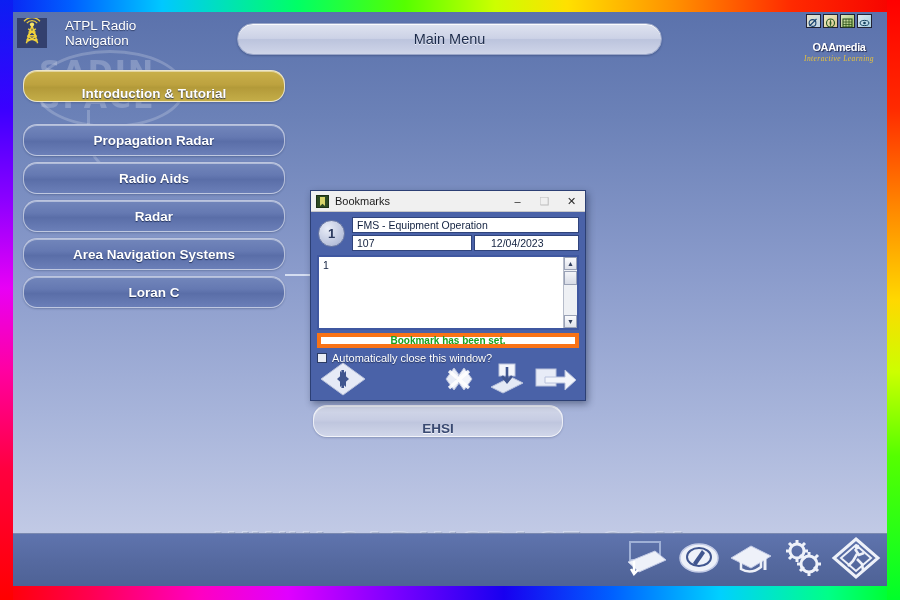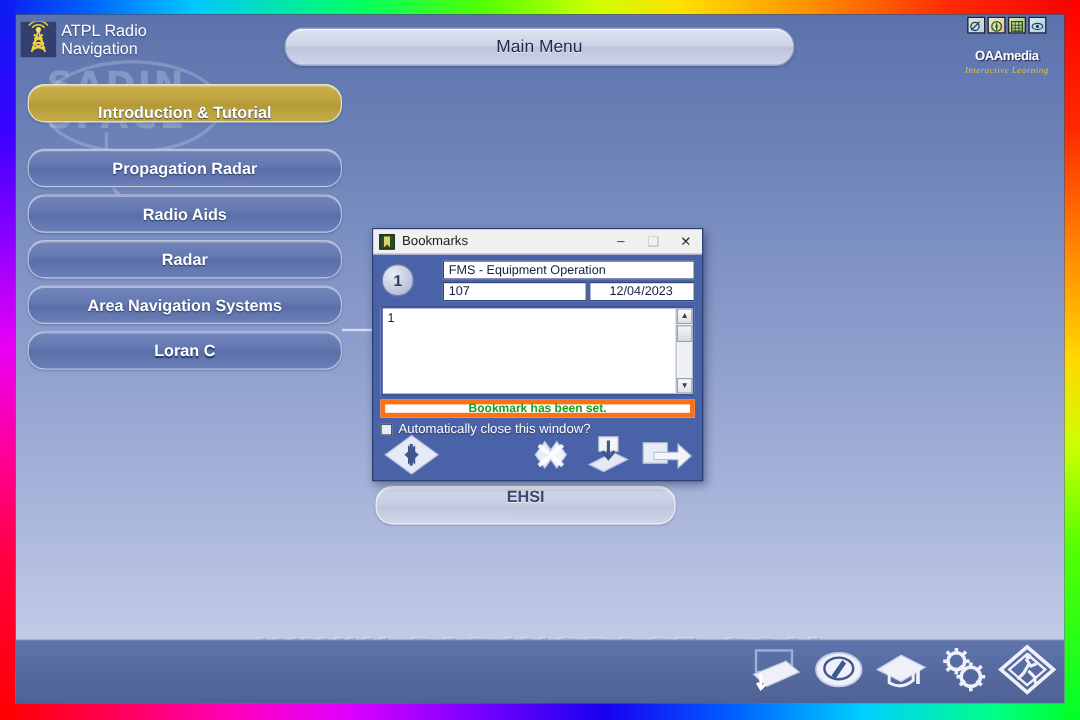--- a/index.html
+++ b/index.html
@@ -62,21 +62,21 @@
   #wm-url {
     left:0; width:874px; text-align:center; top:512px;
     font-size:32px; font-weight:bold;
     color:rgba(255,255,255,.30);
     text-shadow:1px 1px 0 rgba(60,80,130,.35);
     font-family:"DejaVu Sans", sans-serif;
   }
 
   
   #header { position:absolute; left:0; top:0; width:874px; height:52px; }
-  #brand { position:absolute; left:4px; top:4px; display:flex; align-items:flex-start; gap:4px; }
+  #brand { position:absolute; left:4px; top:4px; display:flex; align-items:flex-start; gap:18px; }
   #tower-icon { width:30px; height:30px; margin-top:2px; }
   #brand-text {
     color:#ffffff; font-size:13.5px; line-height:15px;
     text-shadow:0 1px 1px rgba(20,30,60,.6);
     padding-top:2px; white-space:pre-line;
   }
 
   #title-pill {
     position:absolute; left:224px; top:11px; width:425px; height:32px;
     background:linear-gradient(to bottom,#dfe3f0 0%,#ccd2e6 48%,#bcc4dd 52%,#cfd5e9 100%);
@@ -116,21 +116,21 @@
   .menu-btn.gold {
     background:linear-gradient(to bottom,#c9b04a 0%,#bda23f 45%,#b39a39 55%,#c4ad48 100%);
     border:1px solid rgba(255,255,255,.7);
     color:#ffffff;
     align-items:flex-end;
   }
   .menu-btn.spacer-after { margin-bottom:22px; }
 
   #ehsi-btn {
     position:absolute; left:300px; top:393px; width:250px; height:32px;
-    border-radius:14px; display:flex; align-items:flex-start; justify-content:center;
+    border-radius:14px; display:flex; align-items:flex-end; justify-content:center;
     font-size:13.5px; font-weight:bold; color:#3a4a72;
     text-shadow:0 1px 0 rgba(255,255,255,.75);
     border:1px solid rgba(255,255,255,.7);
     background:linear-gradient(to bottom,#d4d9ea 0%,#c7cde3 45%,#bfc6de 55%,#d0d6e9 100%);
     box-shadow:inset 0 1px 0 rgba(255,255,255,.7), 0 1px 2px rgba(30,45,85,.25);
     cursor:pointer;
   }
 
   
   #connector {
@@ -163,21 +163,21 @@
   #dlg-body { padding:5px 6px 0 6px; position:relative; height:190px; }
 
   #badge {
     position:absolute; left:7px; top:8px; width:27px; height:27px; border-radius:50%;
     background:radial-gradient(circle at 35% 30%,#e9edf7,#b9c2dc 70%,#98a4c6);
     border:1px solid #6d7ba4;
     display:flex; align-items:center; justify-content:center;
     font-size:13px; font-weight:bold; color:#2c3a5e;
   }
 
-  #fields { margin-left:52px; }
+  #fields { margin-left:35px; }
   .fld {
     background:#ffffff; border:1px solid #30447c;
     height:16px; font-size:10.5px; color:#11203f;
     display:flex; align-items:center; padding-left:4px;
     margin-bottom:2px; overflow:hidden; white-space:nowrap;
   }
   #fld-row2 { display:flex; gap:2px; }
   #fld-row2 .fld { margin-bottom:0; }
   #fld-page { flex:0 0 120px; }
   #fld-date { flex:1;padding-left:16px; }

